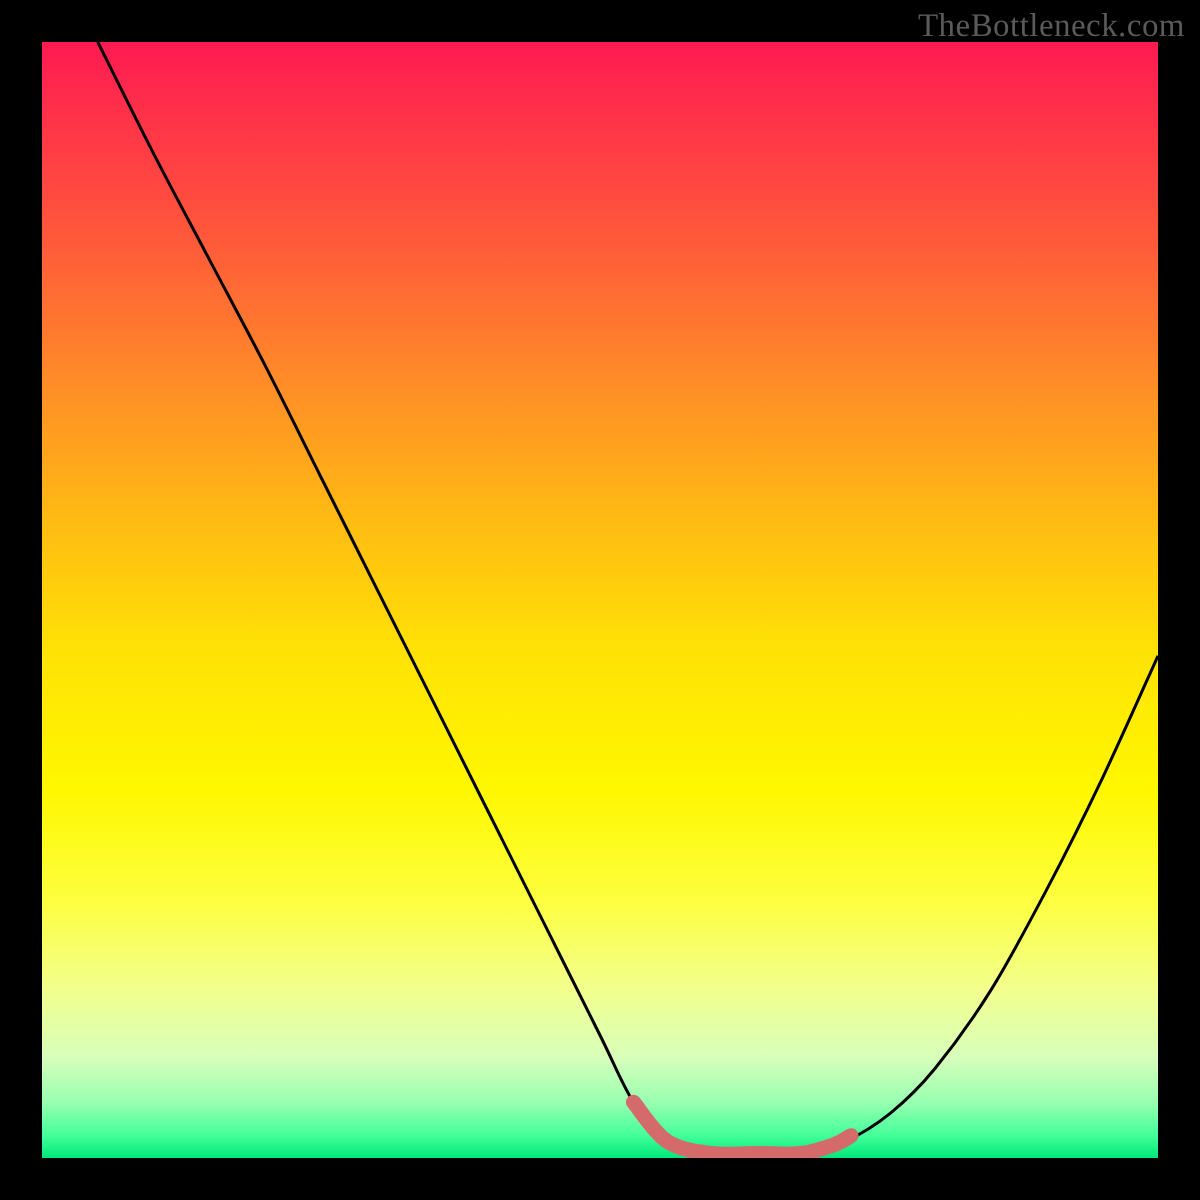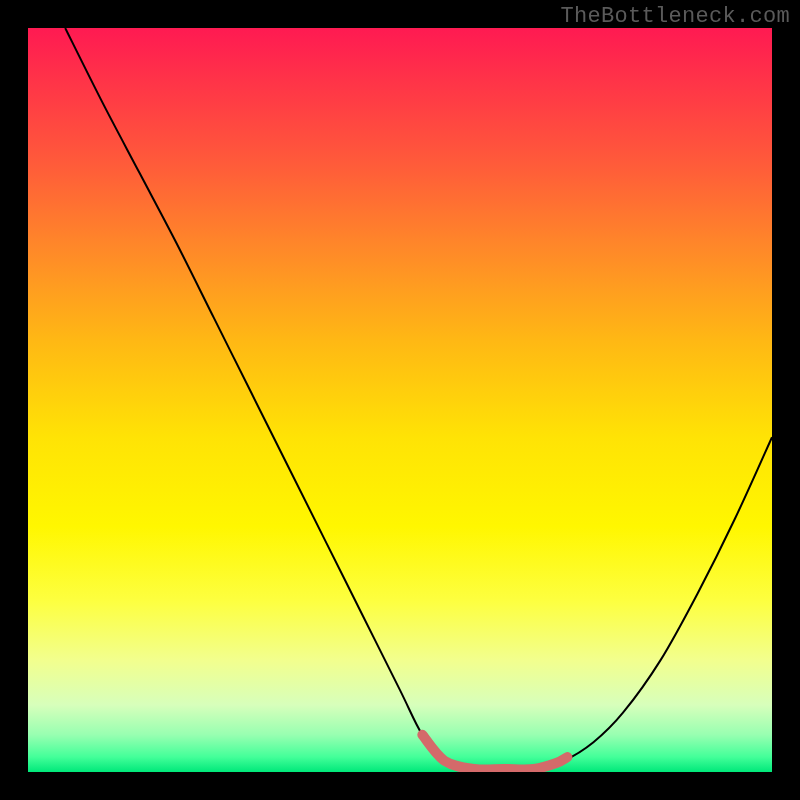--- a/index.html
+++ b/index.html
@@ -7,21 +7,21 @@
   .container {
     position: relative;
     width: 800px;
     height: 800px;
     background: #000;
   }
   .watermark {
     position: absolute;
     top: 4px;
     right: 10px;
-    font-family: Liberation Mono, monospace;
+    font-family: Liberation Serif, serif;
     font-size: 22px;
     font-weight: 500;
     color: #5a5a5a;
     letter-spacing: 0.3px;
     z-index: 10;
   }
   .plot-area {
     position: absolute;
     left: 28px;
     top: 28px;

